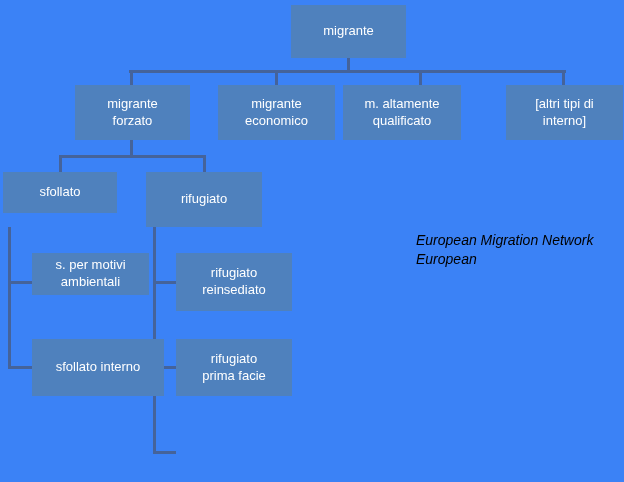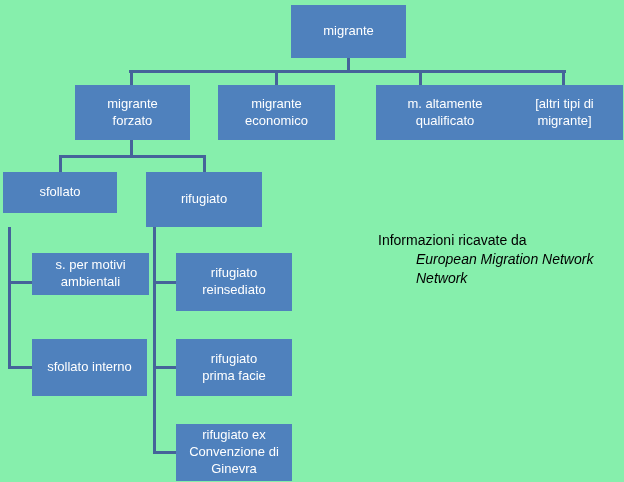--- a/index.html
+++ b/index.html
@@ -1,20 +1,20 @@
 <!DOCTYPE html>
 <html style="--box-fill: #4f81bd; --box-text: #ffffff; --connector: #45639a; --note-text: #000000;"><head>
 <meta charset="utf-8">
 <style>
   html, body { margin: 0; padding: 0; background: #ffffff; }
   .canvas {
     position: relative;
     width: 624px;
     height: 482px;
-    background: #86efac;
+    background: #3b82f6;
     font-family: "Liberation Sans", sans-serif;
     overflow: hidden;
   }
   .node {
     position: absolute;
     background: var(--box-fill, #4f81bd);
     color: var(--box-text, #ffffff);
     display: flex;
     align-items: center;
     justify-content: center;
@@ -70,54 +70,48 @@
     <span class="lbl">migrante</span>
   </div>
   <div class="node" style="left:75px;top:85px;width:115px;height:55px">
     <span class="lbl">migrante
 forzato</span>
   </div>
   <div class="node" style="left:218px;top:85px;width:117px;height:55px">
     <span class="lbl">migrante
 economico</span>
   </div>
-  <div class="node" style="left:376px;top:85px;width:138px;height:55px">
+  <div class="node" style="left:343px;top:85px;width:118px;height:55px">
     <span class="lbl">m. altamente
 qualificato</span>
   </div>
   <div class="node" style="left:506px;top:85px;width:117px;height:55px">
     <span class="lbl">[altri tipi di
-migrante]</span>
+interno]</span>
   </div>
   <div class="node" style="left:3px;top:172px;width:114px;height:41px">
     <span class="lbl">sfollato</span>
   </div>
   <div class="node" style="left:146px;top:172px;width:116px;height:55px">
     <span class="lbl">rifugiato</span>
   </div>
   <div class="node" style="left:32px;top:253px;width:117px;height:42px">
     <span class="lbl">s. per motivi
 ambientali</span>
   </div>
-  <div class="node" style="left:32px;top:339px;width:115px;height:57px">
+  <div class="node" style="left:32px;top:339px;width:132px;height:57px">
     <span class="lbl">sfollato interno</span>
   </div>
   <div class="node" style="left:176px;top:253px;width:116px;height:58px">
     <span class="lbl">rifugiato
 reinsediato</span>
   </div>
   <div class="node" style="left:176px;top:339px;width:116px;height:57px">
     <span class="lbl">rifugiato
 prima facie</span>
   </div>
-  <div class="node" style="left:176px;top:424px;width:116px;height:57px">
-    <span class="lbl">rifugiato ex
-Convenzione di
-Ginevra</span>
-  </div>
 
   <div class="note">
-    <div>Informazioni ricavate da</div>
     <div class="it">European Migration Network</div>
-    <div class="it">Network</div>
+    <div class="it">European</div>
   </div>
 
 </div>
 
 </body></html>

